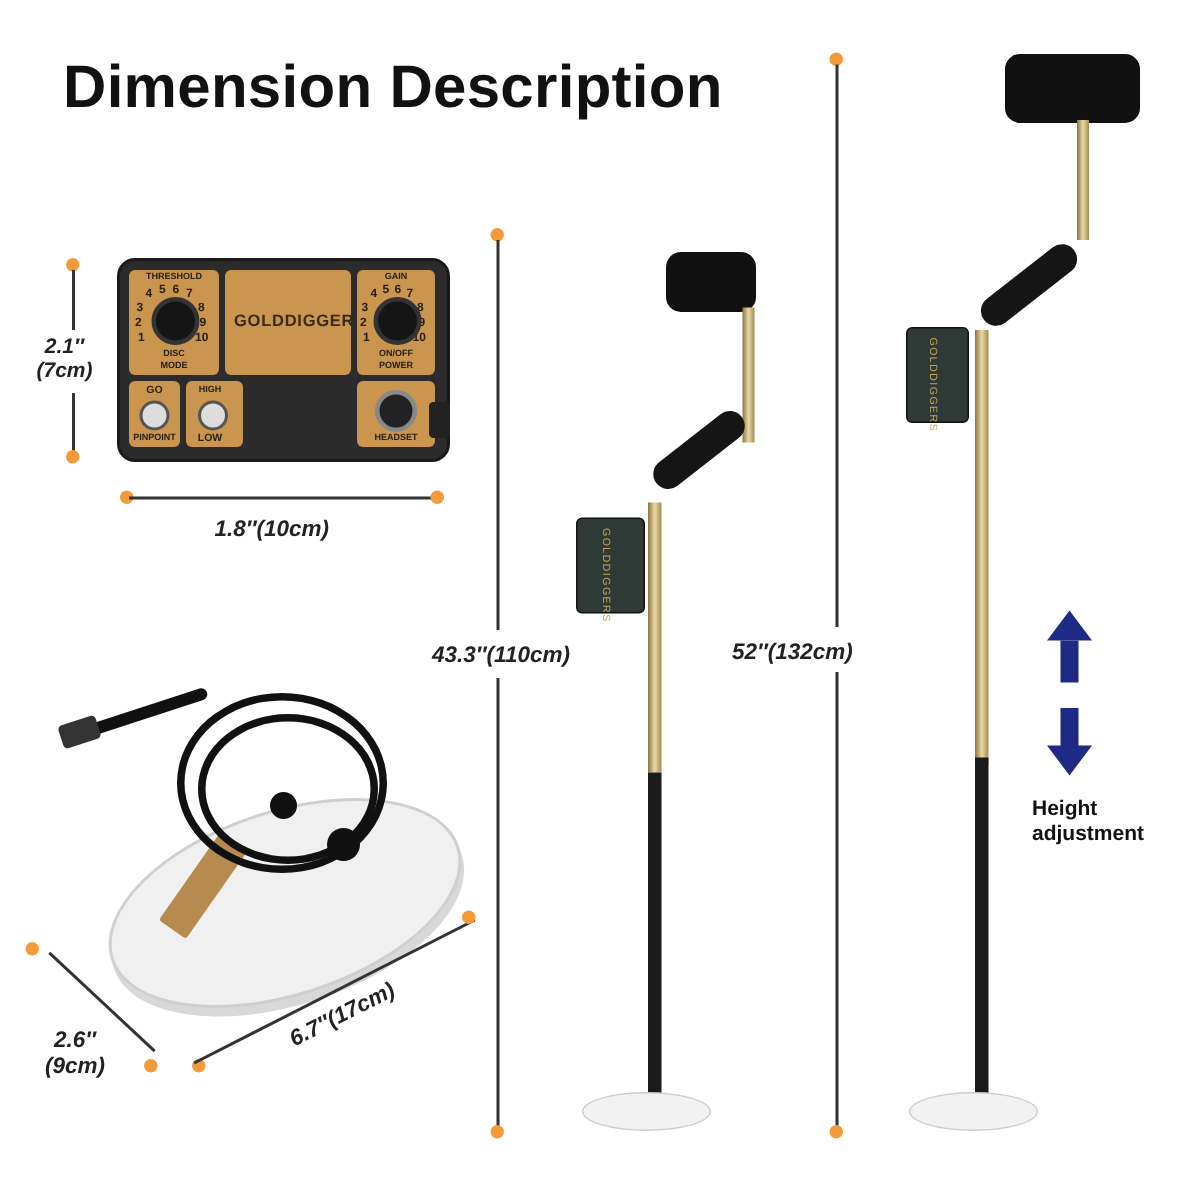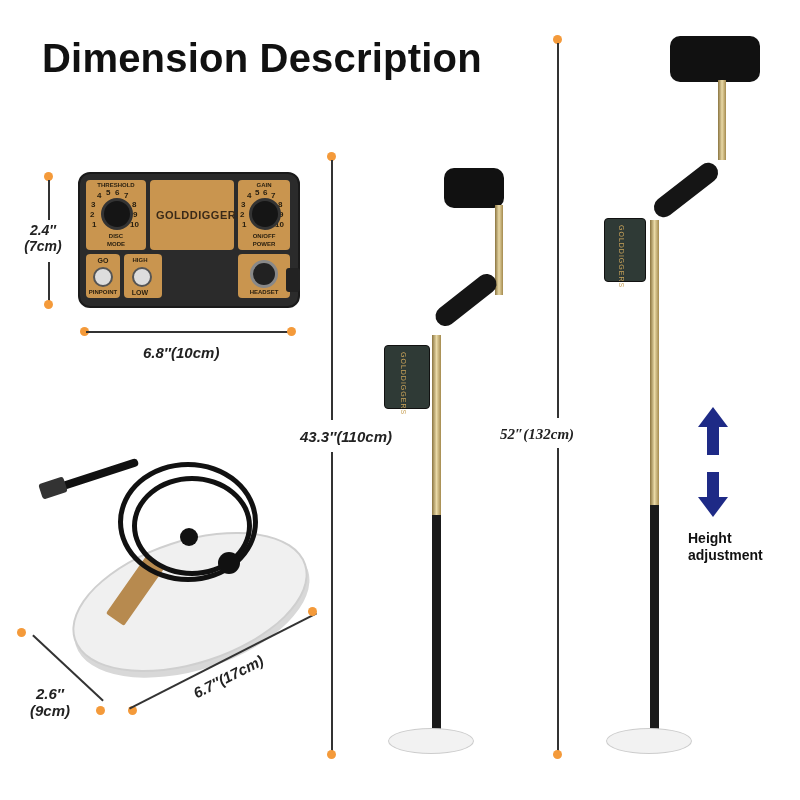--- a/index.html
+++ b/index.html
@@ -41,21 +41,21 @@
   .hint { position:absolute; font-size:14px; font-weight:bold; color:#111; line-height:17px; }
 </style>
 </head>
 <body>
 
 <div class="abs title">Dimension Description</div>
 
 <div class="dot" style="left:44px;top:172px;"></div>
 <div class="vline" style="left:48px;top:180px;height:40px;"></div>
 <div class="dimlabel" style="left:18px;top:222px;text-align:center;width:50px;">
-  <div>2.4″</div>
+  <div>2.1″</div>
   <div>(7cm)</div>
 </div>
 <div class="vline" style="left:48px;top:262px;height:40px;"></div>
 <div class="dot" style="left:44px;top:300px;"></div>
 
 <div class="abs panel">
 
   <div class="cell" style="left:6px;top:6px;width:60px;height:70px;">
     <div class="plabel" style="left:0;top:2px;width:60px;">THRESHOLD</div>
     <div class="num" style="left:6px;top:40px;">1</div>
@@ -108,21 +108,21 @@
   <div class="cell" style="left:158px;top:80px;width:52px;height:44px;">
     <div class="jack" style="left:12px;top:6px;"></div>
     <div class="plabel" style="left:0;top:35px;width:52px;">HEADSET</div>
   </div>
 </div>
 <div class="abs" style="left:286px;top:268px;width:14px;height:24px;background:#222;border-radius:3px;"></div>
 
 <div class="dot" style="left:80px;top:327px;"></div>
 <div class="hline" style="left:86px;top:331px;width:206px;"></div>
 <div class="dot" style="left:287px;top:327px;"></div>
-<div class="dimlabel lg" style="left:143px;top:344px;">6.8″(10cm)</div>
+<div class="dimlabel lg" style="left:143px;top:344px;">1.8″(10cm)</div>
 
 <div class="abs coil"></div>
 <div class="abs" style="left:100px;top:580px;width:70px;height:22px;background:#b78a4f;transform:rotate(-55deg);border-radius:2px;"></div>
 <div class="cable" style="left:118px;top:462px;width:130px;height:110px;"></div>
 <div class="cable" style="left:132px;top:476px;width:110px;height:90px;"></div>
 <div class="abs" style="left:60px;top:470px;width:80px;height:8px;background:#111;transform:rotate(-18deg);border-radius:4px;"></div>
 <div class="abs" style="left:40px;top:480px;width:26px;height:16px;background:#333;border-radius:3px;transform:rotate(-18deg);"></div>
 <div class="abs" style="left:218px;top:552px;width:22px;height:22px;border-radius:50%;background:#111;"></div>
 <div class="abs" style="left:180px;top:528px;width:18px;height:18px;border-radius:50%;background:#111;"></div>
 
@@ -133,36 +133,36 @@
   <div>2.6″</div>
   <div>(9cm)</div>
 </div>
 <div class="dot" style="left:128px;top:706px;"></div>
 <div class="hline" style="left:118px;top:660px;width:210px;transform:rotate(-27deg);"></div>
 <div class="dot" style="left:308px;top:607px;"></div>
 <div class="dimlabel lg" style="left:190px;top:668px;transform:rotate(-27deg);">6.7″(17cm)</div>
 
 <div class="dot" style="left:327px;top:152px;"></div>
 <div class="vline" style="left:331px;top:160px;height:260px;"></div>
-<div class="dimlabel lg" style="left:300px;top:428px;">43.3″(110cm)</div>
+<div class="dimlabel lg" style="left:288px;top:428px;">43.3″(110cm)</div>
 <div class="vline" style="left:331px;top:452px;height:300px;"></div>
 <div class="dot" style="left:327px;top:750px;"></div>
 
 <div class="armrest" style="left:444px;top:168px;width:60px;height:40px;"></div>
 <div class="pole" style="left:495px;top:205px;width:8px;height:90px;"></div>
 <div class="grip" style="left:430px;top:290px;width:72px;height:20px;transform:rotate(-38deg);"></div>
 <div class="pole" style="left:432px;top:335px;width:9px;height:180px;"></div>
 <div class="box" style="left:384px;top:345px;width:44px;height:62px;"></div>
 <div class="boxtext" style="left:400px;top:352px;">GOLDDIGGERS</div>
 <div class="blackpole" style="left:432px;top:515px;width:9px;height:215px;"></div>
 <div class="smallcoil" style="left:388px;top:728px;width:84px;height:24px;"></div>
 
 <div class="dot" style="left:553px;top:35px;"></div>
 <div class="vline" style="left:557px;top:43px;height:375px;"></div>
-<div class="dimlabel lg" style="left:500px;top:426px;font-family:Liberation Serif, serif;">52″(132cm)</div>
+<div class="dimlabel lg" style="left:488px;top:426px;">52″(132cm)</div>
 <div class="vline" style="left:557px;top:448px;height:305px;"></div>
 <div class="dot" style="left:553px;top:750px;"></div>
 
 <div class="armrest" style="left:670px;top:36px;width:90px;height:46px;"></div>
 <div class="pole" style="left:718px;top:80px;width:8px;height:80px;"></div>
 <div class="grip" style="left:648px;top:180px;width:76px;height:20px;transform:rotate(-38deg);"></div>
 <div class="pole" style="left:650px;top:220px;width:9px;height:290px;"></div>
 <div class="box" style="left:604px;top:218px;width:40px;height:62px;"></div>
 <div class="boxtext" style="left:618px;top:225px;">GOLDDIGGERS</div>
 <div class="blackpole" style="left:650px;top:505px;width:9px;height:225px;"></div>

